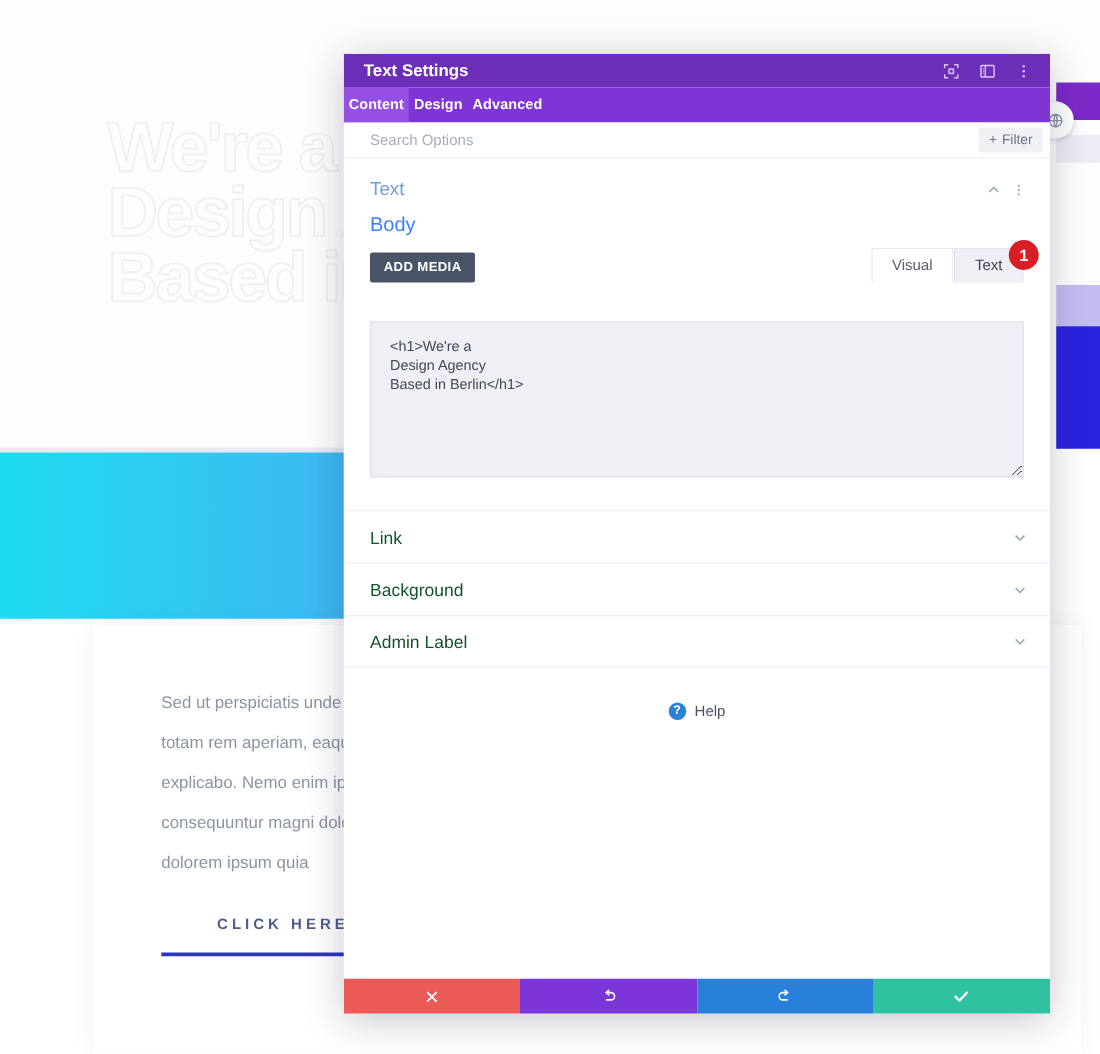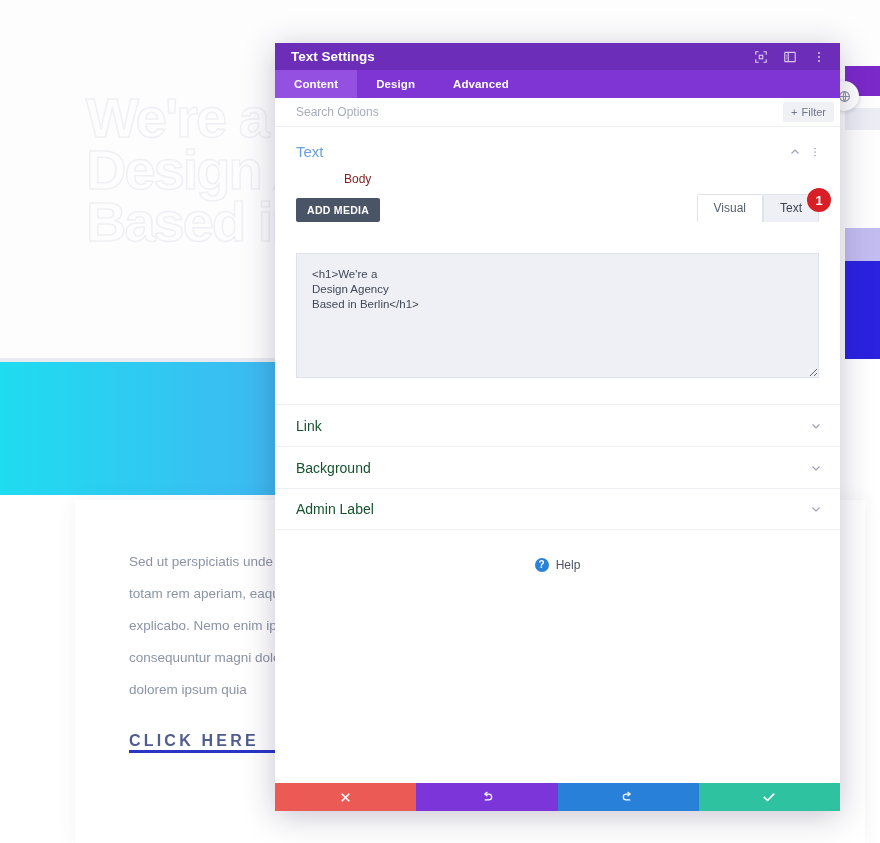--- a/index.html
+++ b/index.html
@@ -43,22 +43,22 @@
 
   .bg-body-text {
     position: absolute; left: 129px; top: 546px; width: 300px;
     font-size: 13.5px; line-height: 32px; color: #8b93a5; white-space: pre;
   }
 
   .bg-cta {
     position: absolute; left: 129px; top: 732px; width: 150px;
   }
   .bg-cta-label {
-    font-size: 16px; letter-spacing: 3.2px; font-weight: 600;
-    color: #4f5d8e; text-align: left; padding-bottom: 0;
+    font-size: 12px; letter-spacing: 3.2px; font-weight: 600;
+    color: #4f5d8e; text-align: right; padding-bottom: 16px;
   }
   .bg-cta-rule { height: 3px; background: #2a35c8; width: 150px; }
 
   .bg-right-lav {
     position: absolute; left: 845px; top: 228px; width: 35px; height: 33px;
     background: #c3bcf0;
   }
   .bg-right-blue {
     position: absolute; left: 845px; top: 261px; width: 35px; height: 98px;
     background: #2b22e0;
@@ -102,21 +102,21 @@
     width: 16px; height: 16px; color: #d9c6ef;
     display: flex; align-items: center; justify-content: center;
     cursor: pointer;
   }
   .tb-icon svg { display: block; }
 
   .modal-tabs {
     height: 28px; background: #7f35d4; display: flex; flex: 0 0 auto;
   }
   .modal-tab {
-    padding: 0 19px; display: flex; align-items: center;
+    padding: 0 4px; display: flex; align-items: center;
     color: #ffffff; font-size: 11.5px; font-weight: 700;
     cursor: pointer; letter-spacing: .1px;
   }
   .modal-tab.active { background: #9450e0; }
 
   .search-row {
     height: 29px; background: #ffffff; border-bottom: 1px solid #eceef3;
     display: flex; align-items: center; padding: 0 6px 0 21px; flex: 0 0 auto;
   }
   .search-input {
@@ -142,21 +142,21 @@
   .section-head-title {
     flex: 1; font-size: 15px; color: #6c9fd8; font-weight: 400;
   }
   .sec-icon {
     width: 16px; height: 16px; color: #9aa3b5; cursor: pointer;
     display: flex; align-items: center; justify-content: center;
   }
   .sec-icon + .sec-icon { margin-left: 4px; }
 
   .field-block { padding: 0 21px 0 21px; }
-  .field-label { font-size: 12px; color: #7f1d1d; padding-bottom: 8px; margin-left: 48px; }
+  .field-label { font-size: 16px; color: #3b82f6; padding-bottom: 8px; }
 
   .editor-toolbar {
     display: flex; align-items: flex-end; position: relative; height: 28px;
   }
   .add-media-btn {
     background: #4a5467; color: #ffffff; border: none;
     font-family: "Liberation Sans", sans-serif;
     font-size: 10.5px; font-weight: 700; letter-spacing: .3px;
     padding: 6px 11px; border-radius: 2px; cursor: pointer;
   }

